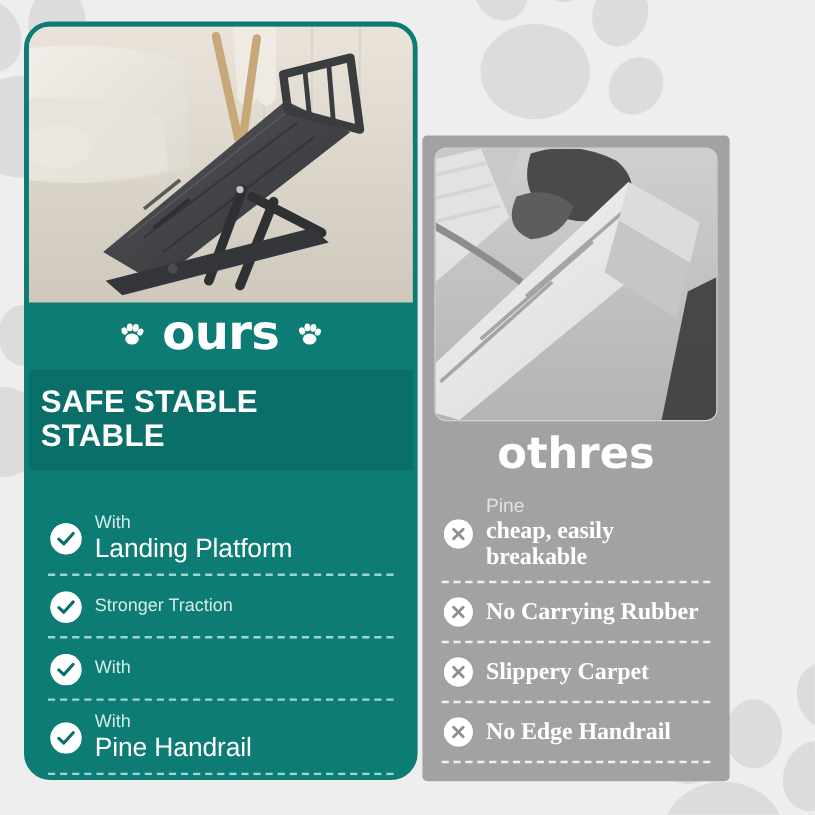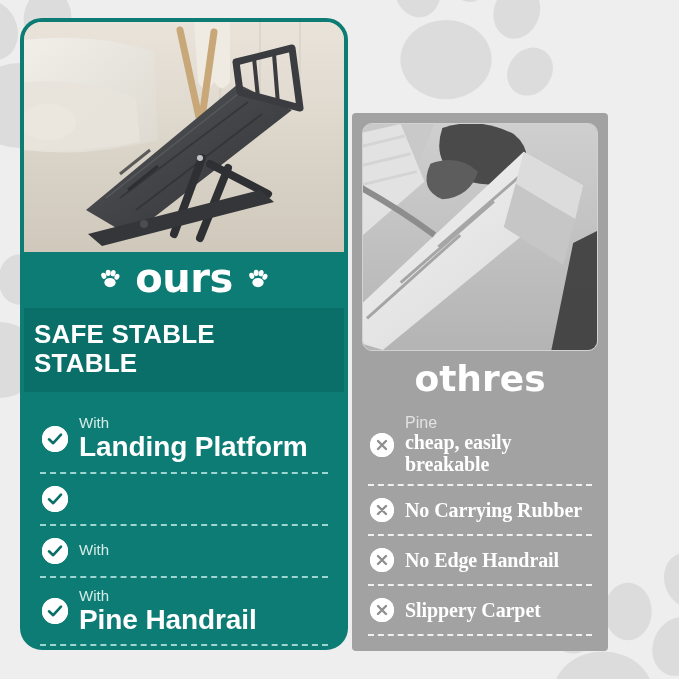--- a/index.html
+++ b/index.html
@@ -115,22 +115,22 @@
 
   .row-text { display: flex; flex-direction: column; line-height: 1.08; }
   .row-sub {
     color: #d4ebe8;
     font-size: 15px;
     font-weight: normal;
     margin-bottom: 1px;
   }
   .row-main {
     color: #ffffff;
-    font-size: 28px;
-    font-weight: bold;
+    font-size: 22px;
+    font-weight: normal;
     letter-spacing: -0.1px;
   }
 
   
   #others-panel {
     position: absolute;
     left: 352px;
     top: 92px;
     width: 256px;
     height: 538px;
@@ -381,20 +381,21 @@
     </div>
 
     <div class="ours-row">
       <span class="check-icon">
         <svg width="26" height="26" viewBox="0 0 26 26" xmlns="http://www.w3.org/2000/svg">
           <circle cx="13" cy="13" r="13" fill="#ffffff"></circle>
           <path d="M7 13.3 L11.2 17.2 L19 8.6" fill="none" stroke="#0a6f68" stroke-width="2.6" stroke-linecap="round" stroke-linejoin="round"></path>
         </svg>
       </span>
       <span class="row-text">
+        <span class="row-sub">Stronger Traction</span>
       </span>
     </div>
 
     <div class="ours-row">
       <span class="check-icon">
         <svg width="26" height="26" viewBox="0 0 26 26" xmlns="http://www.w3.org/2000/svg">
           <circle cx="13" cy="13" r="13" fill="#ffffff"></circle>
           <path d="M7 13.3 L11.2 17.2 L19 8.6" fill="none" stroke="#0a6f68" stroke-width="2.6" stroke-linecap="round" stroke-linejoin="round"></path>
         </svg>
       </span>
@@ -493,30 +494,30 @@
     </div>
 
     <div class="others-row">
       <span class="x-icon">
         <svg width="24" height="24" viewBox="0 0 24 24" xmlns="http://www.w3.org/2000/svg">
           <circle cx="12" cy="12" r="12" fill="#ffffff"></circle>
           <path d="M8 8 L16 16 M16 8 L8 16" fill="none" stroke="#8f8f8f" stroke-width="2.4" stroke-linecap="round"></path>
         </svg>
       </span>
       <span class="row-text">
-        <span class="orow-main">No Edge Handrail</span>
+        <span class="orow-main">Slippery Carpet</span>
       </span>
     </div>
 
     <div class="others-row">
       <span class="x-icon">
         <svg width="24" height="24" viewBox="0 0 24 24" xmlns="http://www.w3.org/2000/svg">
           <circle cx="12" cy="12" r="12" fill="#ffffff"></circle>
           <path d="M8 8 L16 16 M16 8 L8 16" fill="none" stroke="#8f8f8f" stroke-width="2.4" stroke-linecap="round"></path>
         </svg>
       </span>
       <span class="row-text">
-        <span class="orow-main">Slippery Carpet</span>
+        <span class="orow-main">No Edge Handrail</span>
       </span>
     </div>
 
   </div>
 </div>
 
 </body></html>

